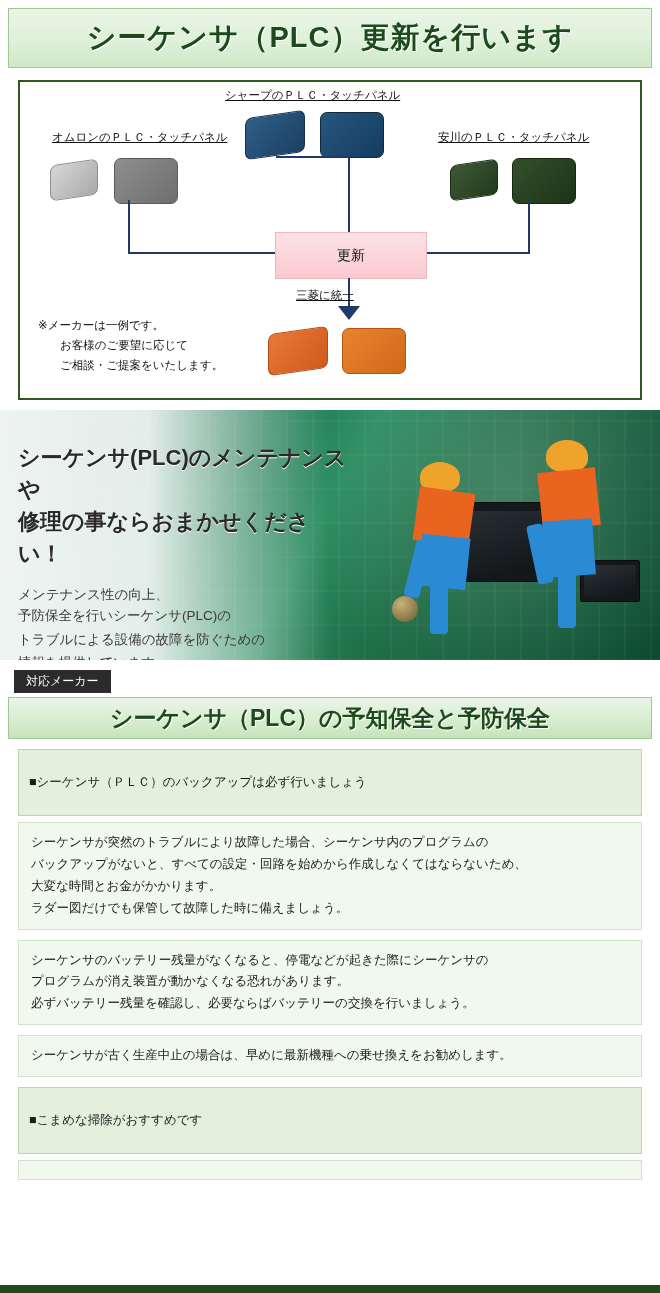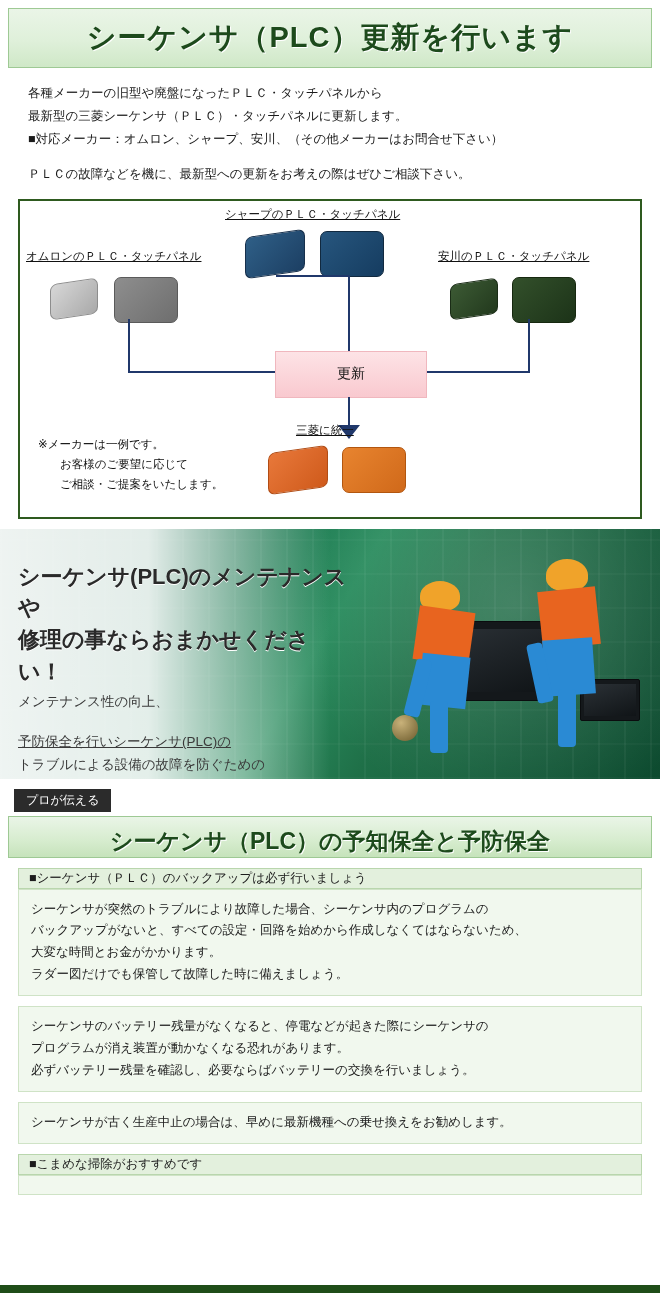--- a/index.html
+++ b/index.html
@@ -90,48 +90,48 @@
       repeating-linear-gradient(0deg, rgba(255,255,255,.08) 0 2px, rgba(0,0,0,0) 2px 34px);
   }
   .chip-dark{position:absolute;background:#14181b;border:1px solid #0a0c0e;border-radius:2px;}
   .chip-dark:after{content:"";position:absolute;left:6%;top:10%;width:88%;height:80%;
     background:linear-gradient(160deg,#2b3136,#101417);}
   .cap{position:absolute;border-radius:50%;background:radial-gradient(circle at 35% 30%,#c9b27a,#6b5a2c);}
   .photo-fade{position:absolute;left:0;top:0;width:330px;height:250px;
     background:linear-gradient(90deg,rgba(255,255,255,.93) 0%,rgba(255,255,255,.88) 45%,rgba(255,255,255,0) 100%);}
   .photo-txt{position:absolute;left:18px;top:32px;width:330px;}
   .photo-h{font-size:22px;font-weight:bold;color:#2a2a2a;line-height:1.45;text-shadow:0 1px 0 #fff;}
-  .photo-b{margin-top:3px;font-size:13.5px;color:#3a3a3a;line-height:1.6;}
+  .photo-b{margin-top:14px;font-size:13.5px;color:#3a3a3a;line-height:1.6;}
 
   
   .worker{position:absolute;}
   .helmet{position:absolute;background:#f0a32a;border-radius:50% 50% 40% 40%;}
   .vest{position:absolute;background:#e8641f;}
   .body-b{position:absolute;background:#2a8ad4;}
   .limb{position:absolute;background:#2a8ad4;border-radius:4px;}
 
   
   .pro-tag{
     margin:10px 0 0 14px;
     display:inline-block;background:#2b2b2b;color:#fff;
     font-size:12px;padding:3px 12px;
   }
   .greenbar{
     margin:4px 8px 0 8px;height:42px;
     background:linear-gradient(180deg,#eaf5e7,#d6ecce 60%,#c6e3bb);
     border:1px solid #9ec994;
-    display:flex;align-items:flex-end;justify-content:center;box-sizing:border-box;
+    display:flex;align-items:center;justify-content:center;box-sizing:border-box;
   }
   .greenbar span{font-size:23px;font-weight:bold;color:#1d4a1c;text-shadow:1px 1px 0 #fff;}
 
   
   .tips{margin:10px 18px 0 18px;}
   .tip-head{
     background:#e3f0dd;border:1px solid #b9d6ad;
-    padding:1px 10px;font-size:12.5px;color:#1c1c1c;
+    padding:24px 10px;font-size:12.5px;color:#1c1c1c;margin-bottom:6px;
   }
   .tip-body{
     background:#f1f8ee;border:1px solid #cfe3c6;
     padding:9px 12px;font-size:12.5px;color:#1c1c1c;line-height:1.75;margin-bottom:10px;
   }
   .tip-body div{white-space:pre;}
 
   
   .footer{
     position:absolute;left:0;bottom:0;width:660px;height:16px;
@@ -142,31 +142,25 @@
 <body>
 
 <div class="page">
 
   
   <div class="hero">
     <div class="hero-title">シーケンサ（PLC）更新を行います</div>
   </div>
 
   
-  <div class="intro">
-    <p>各種メーカーの旧型や廃盤になったＰＬＣ・タッチパネルから</p>
-    <p>最新型の三菱シーケンサ（ＰＬＣ）・タッチパネルに更新します。</p>
-    <p>■対応メーカー：オムロン、シャープ、安川、（その他メーカーはお問合せ下さい）</p>
-    <p class="sp">ＰＬＣの故障などを機に、最新型への更新をお考えの際はぜひご相談下さい。</p>
-  </div>
 
   
   <div class="diagram">
 
-    <div class="dlabel ul" style="left:6px;top:48px;">オムロンのＰＬＣ・タッチパネル</div>
+    <div class="dlabel ul" style="left:32px;top:48px;">オムロンのＰＬＣ・タッチパネル</div>
     <div class="dlabel ul" style="left:205px;top:6px;">シャープのＰＬＣ・タッチパネル</div>
     <div class="dlabel ul" style="left:418px;top:48px;">安川のＰＬＣ・タッチパネル</div>
 
     <div class="chip sm gray1 skew" style="left:30px;top:80px;"></div>
     <div class="chip lg gray2" style="left:94px;top:76px;"></div>
 
     <div class="chip md blue1 skew" style="left:225px;top:32px;"></div>
     <div class="chip lg blue2" style="left:300px;top:30px;"></div>
 
     <div class="chip sm green1 skew" style="left:430px;top:80px;"></div>
@@ -177,21 +171,21 @@
     <div class="dline" style="left:328px;top:74px;width:2px;height:76px;"></div>
     <div class="dline" style="left:256px;top:74px;width:74px;height:2px;"></div>
     <div class="dline" style="left:508px;top:118px;width:2px;height:54px;"></div>
     <div class="dline" style="left:402px;top:170px;width:108px;height:2px;"></div>
 
     <div class="renew-box">更新</div>
 
     <div class="dline" style="left:328px;top:196px;width:2px;height:30px;"></div>
     <div class="dtri" style="left:318px;top:224px;border-left:11px solid transparent;border-right:11px solid transparent;border-top:14px solid #20386b;"></div>
 
-    <div class="dlabel ul" style="left:276px;top:222px;">三菱に統一</div>
+    <div class="dlabel ul" style="left:276px;top:206px;">三菱に統一</div>
 
     <div class="chip md orange1 skew" style="left:248px;top:248px;"></div>
     <div class="chip lg orange2" style="left:322px;top:246px;"></div>
 
     <div class="dlabel" style="left:18px;top:236px;">※メーカーは一例です。</div>
     <div class="dlabel" style="left:40px;top:256px;">お客様のご要望に応じて</div>
     <div class="dlabel" style="left:40px;top:276px;">ご相談・ご提案をいたします。</div>
   </div>
 
   
@@ -218,28 +212,28 @@
       <div class="limb" style="left:12px;top:88px;width:16px;height:60px;transform:rotate(-12deg);"></div>
       <div class="limb" style="left:38px;top:134px;width:18px;height:58px;"></div>
     </div>
 
     <div class="photo-fade"></div>
 
     <div class="photo-txt">
       <div class="photo-h">シーケンサ(PLC)のメンテナンスや</div>
       <div class="photo-h">修理の事ならおまかせください！</div>
       <div class="photo-b">メンテナンス性の向上、</div>
-      <div class="photo-b" style="margin-top:18px;text-decoration:underline;">予防保全を行いシーケンサ(PLC)の</div>
+      <div class="photo-b" style="margin-top:0;">予防保全を行いシーケンサ(PLC)の</div>
       <div class="photo-b" style="margin-top:2px;">トラブルによる設備の故障を防ぐための</div>
       <div class="photo-b" style="margin-top:2px;">情報を提供しています。</div>
     </div>
   </div>
 
   
-  <div class="pro-tag">プロが伝える</div>
+  <div class="pro-tag">対応メーカー</div>
 
   
   <div class="greenbar">
     <span>シーケンサ（PLC）の予知保全と予防保全</span>
   </div>
 
   
   <div class="tips">
 
     <div class="tip-head">■シーケンサ（ＰＬＣ）のバックアップは必ず行いましょう</div>

